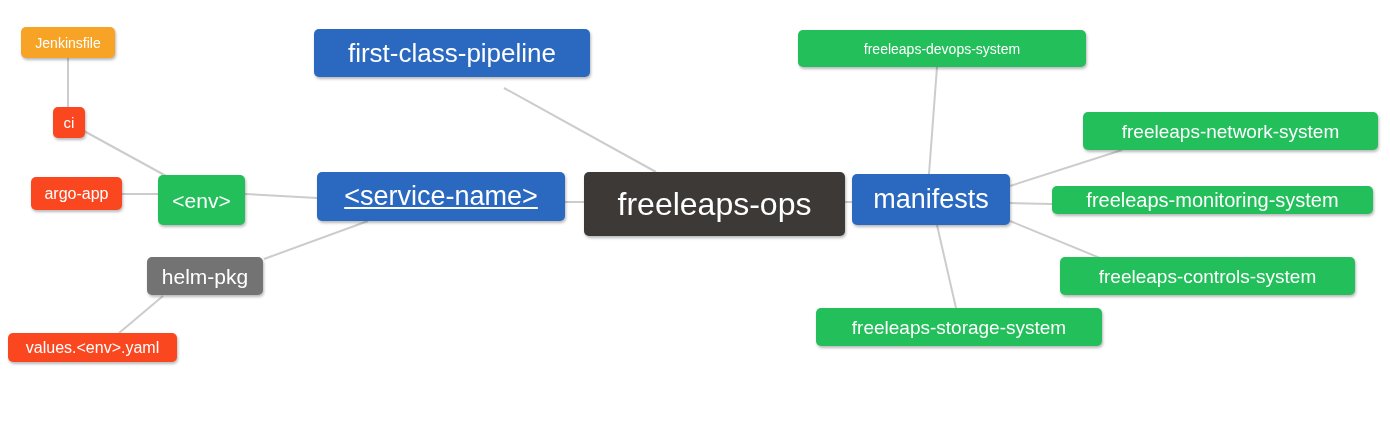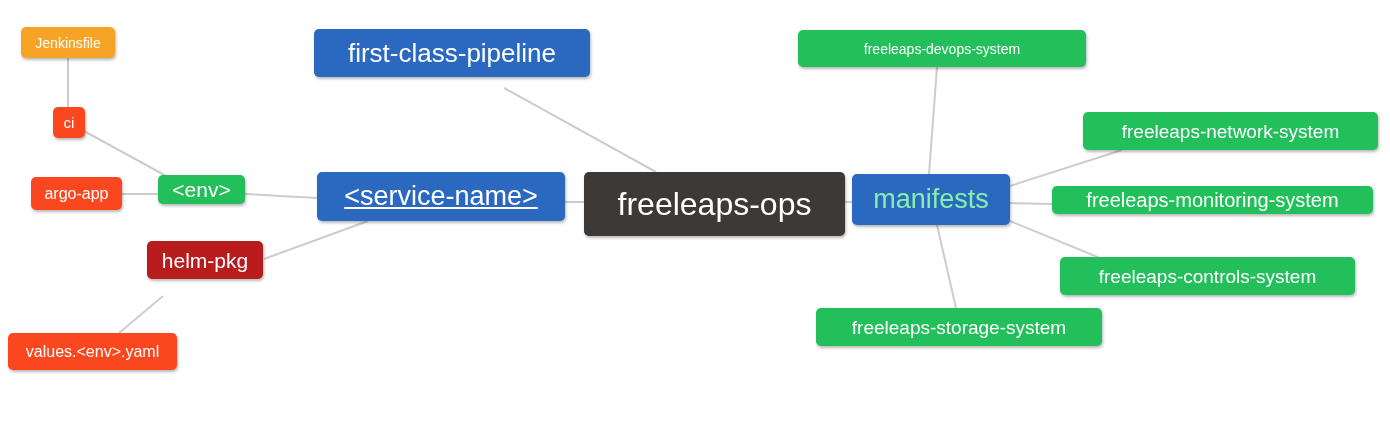--- a/index.html
+++ b/index.html
@@ -64,39 +64,39 @@
     </svg>
 <div class="node" style="left: 21px; top: 27px; width: 94px; height: 31px; font-size: 14px; background: rgb(247, 164, 38); color: rgb(255, 255, 255);">
     <span class="node-label">Jenkinsfile</span>
   </div>
     <div class="node" style="left: 53px; top: 107px; width: 32px; height: 31px; font-size: 15px; background: rgb(251, 71, 31); color: rgb(255, 255, 255); justify-content: center;">
     <span class="node-label">ci</span>
   </div>
     <div class="node" style="left: 31px; top: 177px; width: 91px; height: 33px; font-size: 16px; background: rgb(251, 71, 31); color: rgb(255, 255, 255);">
     <span class="node-label">argo-app</span>
   </div>
-    <div class="node" style="left: 158px; top: 175px; width: 87px; height: 29px; font-size: 21px; background: rgb(34, 191, 91); color: rgb(255, 255, 255);">
+    <div class="node" style="left: 158px; top: 175px; width: 87px; height: 50px; font-size: 21px; background: rgb(34, 191, 91); color: rgb(255, 255, 255);">
     <span class="node-label">&lt;env&gt;</span>
   </div>
-    <div class="node" style="left: 147px; top: 241px; width: 116px; height: 38px; font-size: 21px; background: #b91c1c; color: rgb(255, 255, 255);">
+    <div class="node" style="left: 147px; top: 257px; width: 116px; height: 38px; font-size: 21px; background: #737373; color: rgb(255, 255, 255);">
     <span class="node-label">helm-pkg</span>
   </div>
-    <div class="node" style="left: 8px; top: 333px; width: 169px; height: 37px; font-size: 16px; background: rgb(251, 71, 31); color: rgb(255, 255, 255); justify-content: center;">
+    <div class="node" style="left: 8px; top: 333px; width: 169px; height: 29px; font-size: 16px; background: rgb(251, 71, 31); color: rgb(255, 255, 255); justify-content: center;">
     <span class="node-label">values.&lt;env&gt;.yaml</span>
   </div>
     <div class="node" style="left: 314px; top: 29px; width: 276px; height: 48px; font-size: 26px; background: rgb(42, 105, 191); color: rgb(255, 255, 255);">
     <span class="node-label">first-class-pipeline</span>
   </div>
     <div class="node" style="left: 317px; top: 172px; width: 248px; height: 49px; font-size: 27px; background: rgb(42, 105, 191); color: rgb(255, 255, 255); text-decoration: underline;">
     <span class="node-label">&lt;service-name&gt;</span>
   </div>
     <div class="node" style="left: 584px; top: 172px; width: 261px; height: 64px; font-size: 32px; background: rgb(61, 57, 54); color: rgb(255, 255, 255);">
     <span class="node-label">freeleaps-ops</span>
   </div>
-    <div class="node" style="left: 852px; top: 174px; width: 158px; height: 51px; font-size: 27px; background: rgb(42, 105, 191); color: #86efac;">
+    <div class="node" style="left: 852px; top: 174px; width: 158px; height: 51px; font-size: 27px; background: rgb(42, 105, 191); color: #ffffff;">
     <span class="node-label">manifests</span>
   </div>
     <div class="node" style="left: 798px; top: 30px; width: 288px; height: 37px; font-size: 14px; background: rgb(34, 191, 91); color: rgb(255, 255, 255);">
     <span class="node-label">freeleaps-devops-system</span>
   </div>
     <div class="node" style="left: 1055px; top: 112px; width: 295px; height: 38px; font-size: 19px; background: rgb(34, 191, 91); color: rgb(255, 255, 255); margin-left: 28px;">
     <span class="node-label">freeleaps-network-system</span>
   </div>
     <div class="node" style="left: 1052px; top: 186px; width: 321px; height: 28px; font-size: 20px; background: rgb(34, 191, 91); color: rgb(255, 255, 255);">
     <span class="node-label">freeleaps-monitoring-system</span>

